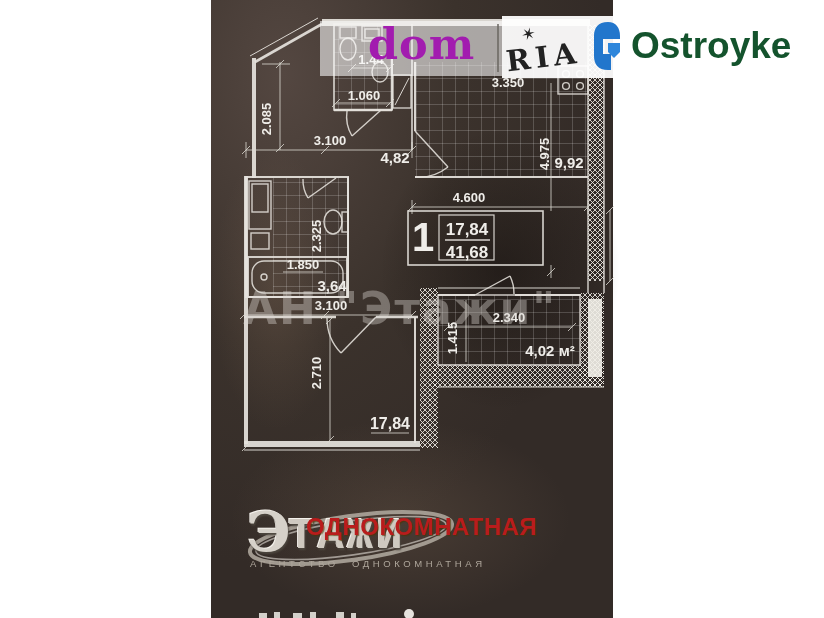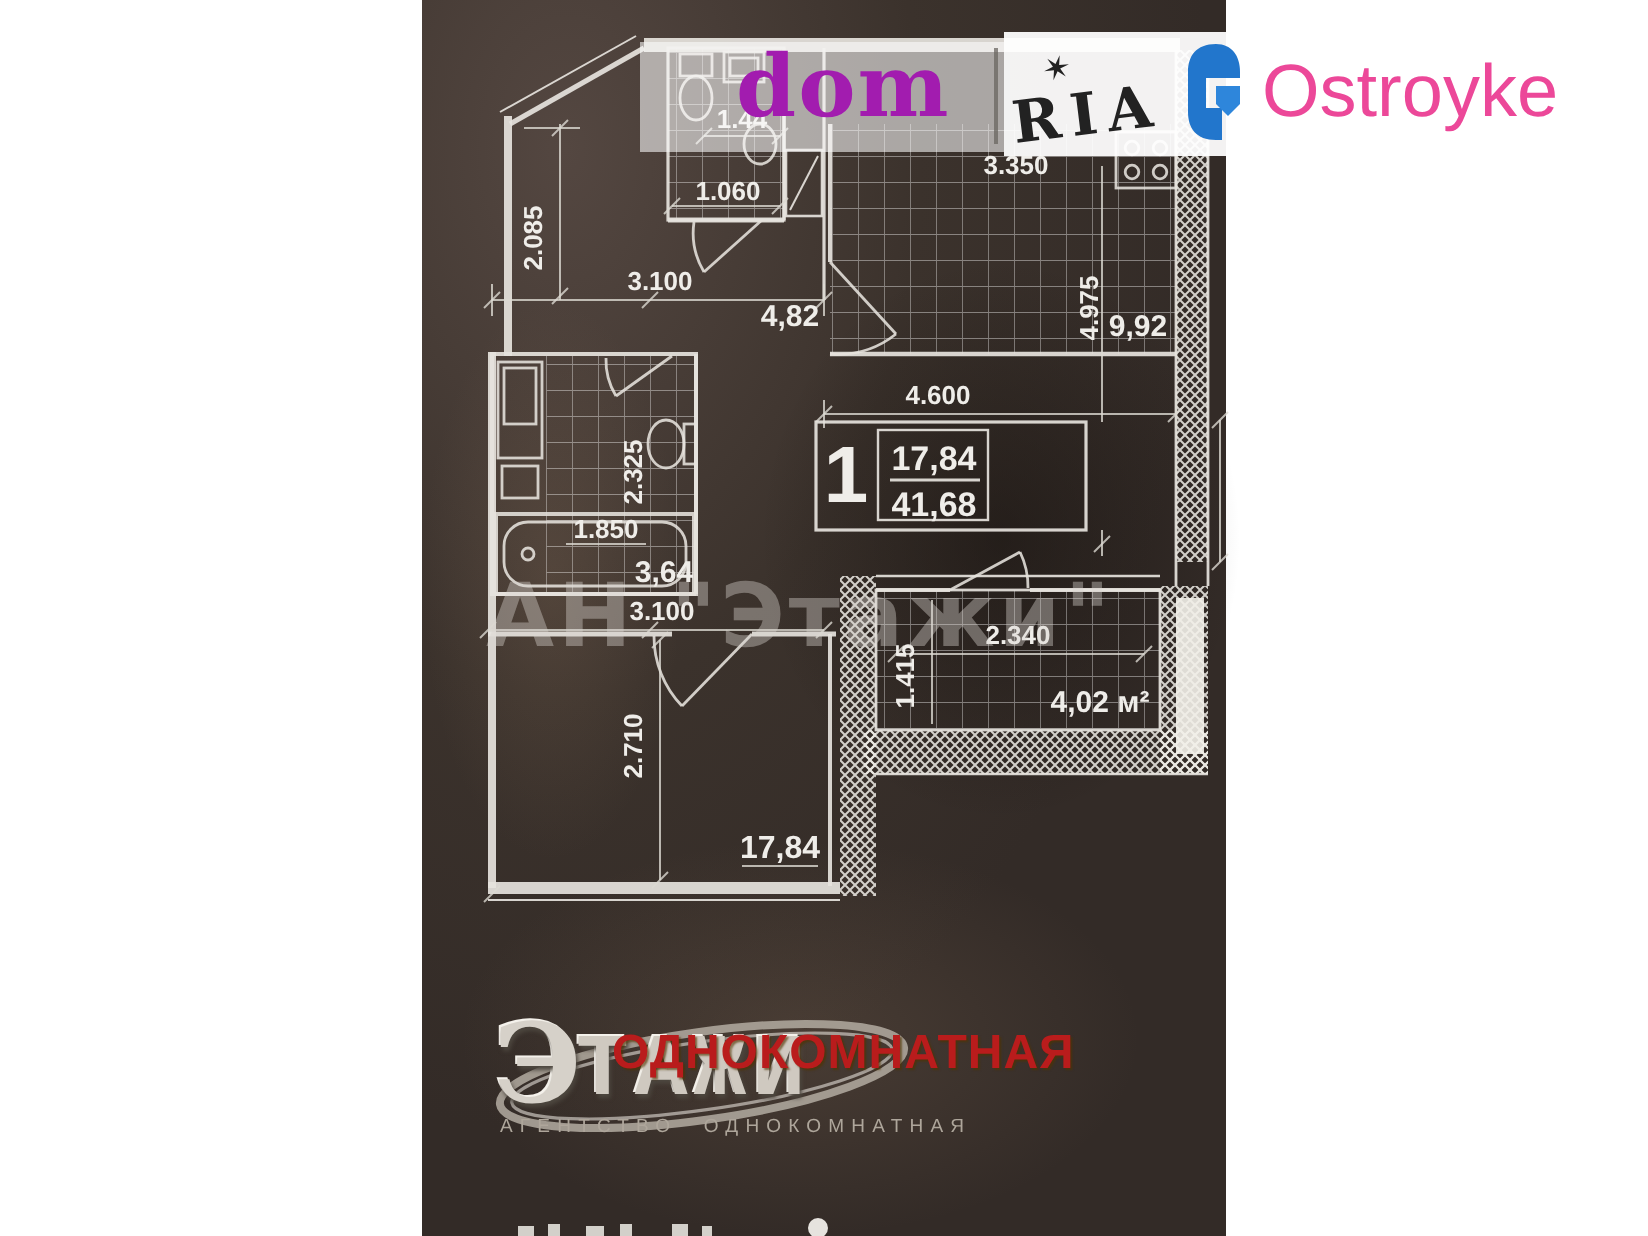--- a/index.html
+++ b/index.html
@@ -15,21 +15,21 @@
   .dom-band{left:320px;top:21px;width:182px;height:55px;background:rgba(252,252,251,.58);}
   .ria-box{left:502px;top:16px;width:112px;height:62px;background:rgba(255,255,255,.94);}
   .dom-text{left:368px;top:23px;font-family:"DejaVu Serif",serif;font-weight:700;font-size:43px;
             line-height:1;color:#a21caf;letter-spacing:1px;}
   .dom-sep{left:497px;top:24px;width:2px;height:48px;background:#6a6660;opacity:.75;}
   .ria-text{left:506px;top:40px;font-family:"DejaVu Serif",serif;font-weight:700;font-size:29px;
             color:#222;letter-spacing:5px;transform:rotate(-7deg);}
   .ria-star{left:521px;top:24px;font-size:17px;color:#222;transform:rotate(14deg);}
   
   .ostroyke{left:592px;top:20px;display:flex;align-items:center;}
-  .ostroyke-text{margin-left:9px;font-weight:400;font-size:37px;color:#ec4899;letter-spacing:0px;text-align:right;}
+  .ostroyke-text{margin-left:9px;font-weight:700;font-size:37px;color:#14532d;letter-spacing:0px;text-align:right;}
   
   .wm-center{left:243px;top:283px;font-size:44px;font-weight:700;color:rgba(218,213,207,.40);
              letter-spacing:2px;white-space:nowrap;font-family:"DejaVu Sans",sans-serif;}
   
   .etazhi{left:244px;top:504px;width:300px;height:70px;}
   .etazhi-first{position:absolute;left:3px;top:0px;font-family:"DejaVu Serif",serif;font-weight:700;
     font-size:55px;line-height:1;color:#d6d1c9;text-shadow:1px 2px 2px #4d473f,-1px -1px 0 #f5f2ec;}
   .etazhi-rest{position:absolute;left:44px;top:10px;font-family:Liberation Mono, monospace;font-weight:700;
     font-size:44px;line-height:1;color:#cfc9c0;letter-spacing:3px;
     text-shadow:1px 2px 2px #4d473f,-1px -1px 0 #f5f2ec;}

